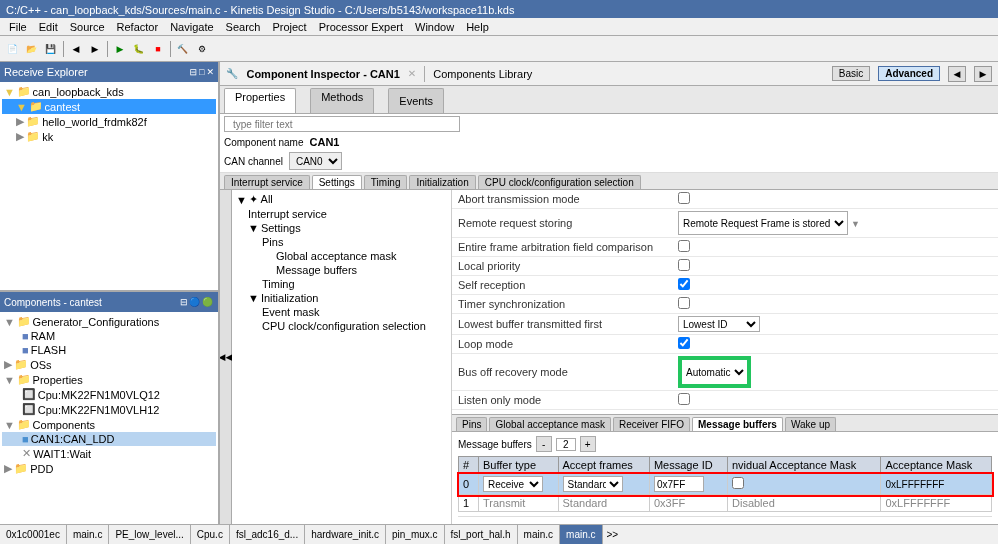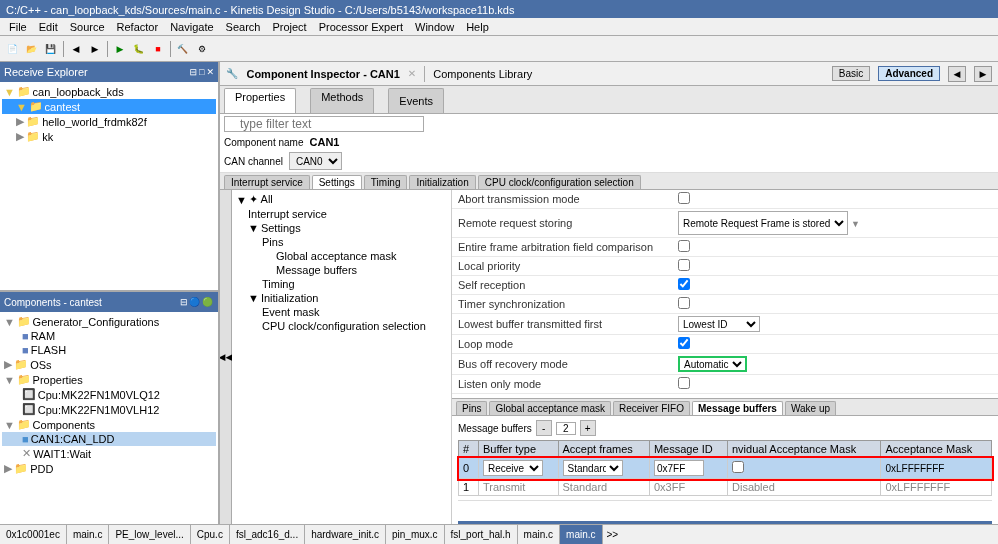--- a/index.html
+++ b/index.html
@@ -157,21 +157,21 @@
     </div>
 
     <div style="display:flex;background:#e8e8e8;border-bottom:1px solid #aaa;padding:2px 4px 0;gap:14px;">
       <div style="padding:2px 10px;border:1px solid #aaa;border-bottom:none;background:white;cursor:pointer;border-radius:2px 2px 0 0;font-size:11px;">Properties</div>
       <div style="padding:2px 10px;border:1px solid #aaa;border-bottom:none;background:#d0d0d0;cursor:pointer;border-radius:2px 2px 0 0;font-size:11px;">Methods</div>
       <div style="padding:6px 10px;border:1px solid #aaa;border-bottom:none;background:#d0d0d0;cursor:pointer;border-radius:2px 2px 0 0;font-size:11px;">Events</div>
     </div>
 
     <div style="background:white;border-bottom:1px solid #ddd;">
       <div style="padding:2px 4px;">
-        <input style="width: 200px; font-size: 12px; border: 1px solid rgb(170, 170, 170); padding: 1px 15px; height: 16px;" type="text" placeholder="type filter text">
+        <input style="width: 236px; font-size: 10px; border: 1px solid rgb(170, 170, 170); padding: 1px 8px; height: 16px;" type="text" placeholder="type filter text">
       </div>
       <div style="display:flex;align-items:center;gap:6px;padding:2px 4px;">
         <span style="font-size:10px;">Component name</span>
         <span style="font-size:11px;font-weight:bold;">CAN1</span>
       </div>
       <div style="display:flex;align-items:center;gap:6px;padding:2px 4px;">
         <span style="font-size:10px;">CAN channel</span>
         <select style="font-size:10px;height:18px;border:1px solid #aaa;padding:0 2px;">
           <option>CAN0</option>
           <option>CAN1</option>
@@ -255,21 +255,21 @@
                 </select>
               </td>
             </tr>
             <tr style="border-bottom:1px solid #e8e8e8;">
               <td style="padding:2px 6px;color:#333;">Loop mode</td>
               <td style="padding:2px 6px;"><input type="checkbox" checked="" style="width: 12px; height: 12px;"></td>
             </tr>
             <tr style="border-bottom:1px solid #e8e8e8;">
               <td style="padding:2px 6px;color:#333;">Bus off recovery mode</td>
               <td style="padding:2px 6px;">
-                <select style="font-size:10px;height:16px;border:2px solid #22c55e;background:white;">
+                <select style="font-size:10px;height:32px;border:4px solid #22c55e;background:white;">
                   <option>Automatic</option>
                   <option>Manual</option>
                 </select>
               </td>
             </tr>
             <tr style="border-bottom:1px solid #e8e8e8;">
               <td style="padding:2px 6px;color:#333;">Listen only mode</td>
               <td style="padding:2px 6px;"><input type="checkbox" style="width: 12px; height: 12px;"></td>
             </tr>
           </tbody>

